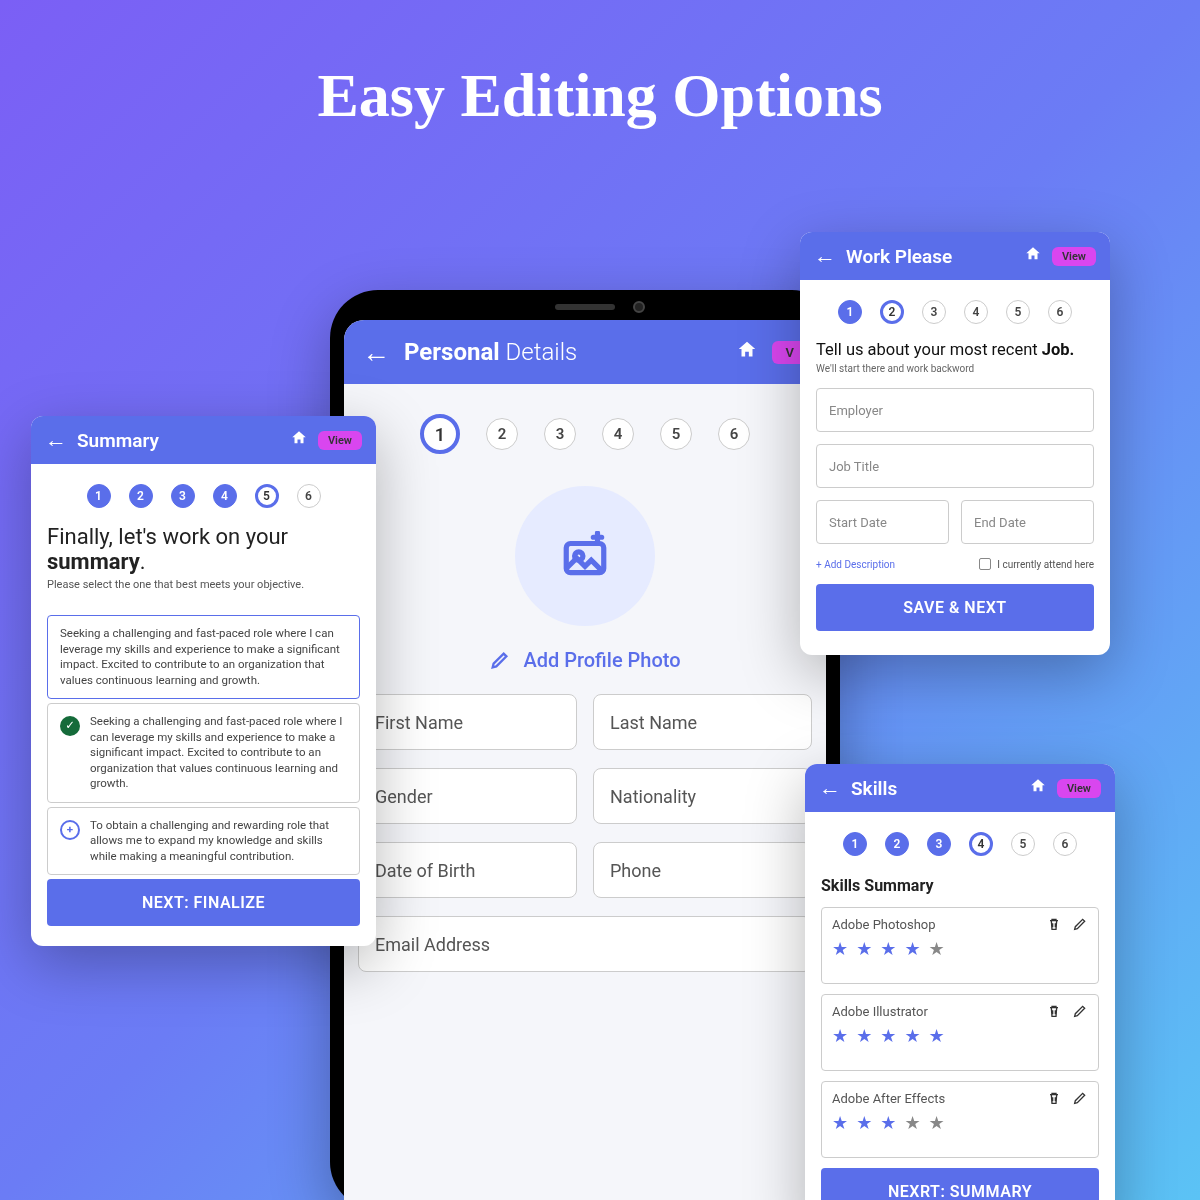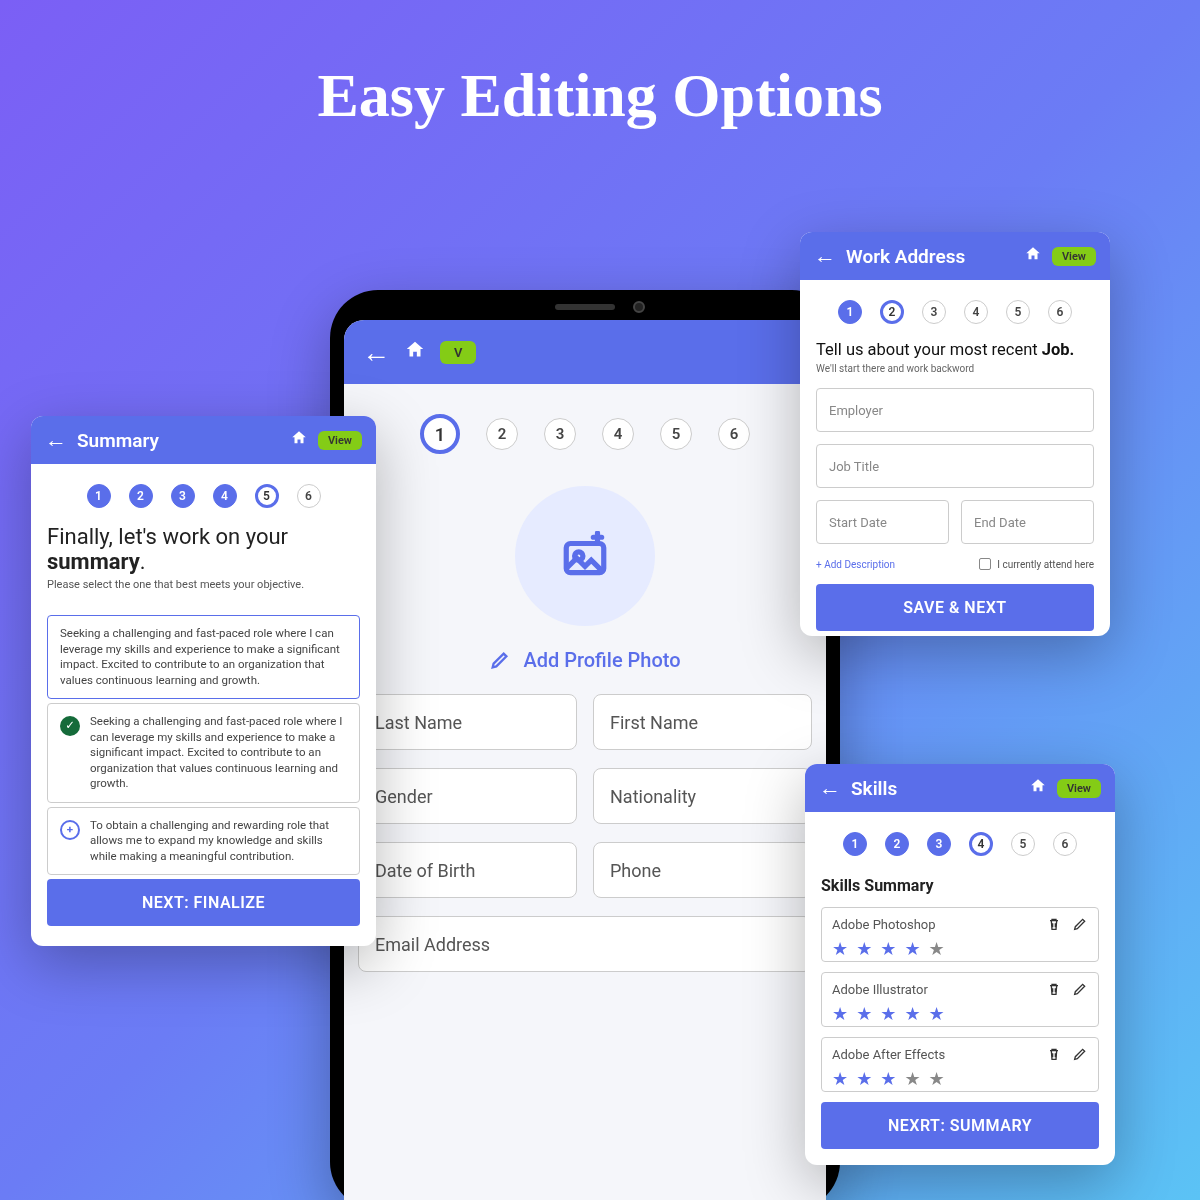--- a/index.html
+++ b/index.html
@@ -59,21 +59,21 @@
     display: flex;
     align-items: center;
     padding: 0 18px;
     gap: 14px;
   }
   .appbar .back { font-size: 28px; cursor: pointer; }
   .appbar .title { font-size: 24px; flex: 1; }
   .appbar .title .light { font-weight: 300; }
   .appbar .home-ico { font-size: 22px; }
   .appbar .viewbtn {
-    background: #84cc16; color: #333; border-radius: 6px;
+    background: #d946ef; color: #333; border-radius: 6px;
     padding: 4px 14px; font-size: 13px; font-weight: 600;
   }
 
   
   .steps {
     display: flex; justify-content: center; align-items: center;
     gap: 26px; padding: 30px 0 24px;
   }
   .steps.small { gap: 18px; padding: 20px 0 16px; }
   .step {
@@ -142,21 +142,21 @@
   .ico-check { background: #156b3a; color: #fff; }
   .ico-plus  { background: #fff; border: 2px solid #5a6eea; color: #5a6eea; font-weight: 700; }
   .big-btn {
     background: #5a6eea; color: #fff; text-align: center;
     padding: 14px; border-radius: 4px; font-size: 16px; font-weight: 600;
     letter-spacing: .5px; margin-top: 4px;
   }
 
   
   .work-card { left: 800px; top: 232px; width: 310px; }
-  .work-content { padding: 0 16px 5px; }
+  .work-content { padding: 0 16px 24px; }
   .work-heading { font-size: 16.5px; color: #111; margin-bottom: 4px; }
   .work-heading b { font-weight: 700; }
   .work-sub { font-size: 10px; color: #666; margin-bottom: 14px; }
   .work-input {
     border: 1px solid #ccc; border-radius: 4px; height: 44px;
     display: flex; align-items: center; padding: 0 12px;
     color: #888; font-size: 13px; margin-bottom: 12px;
   }
   .work-row { display: flex; gap: 12px; }
   .work-row .work-input { flex: 1; }
@@ -164,21 +164,21 @@
   .add-desc { color: #5a6eea; }
   .chk { display: flex; align-items: center; gap: 6px; color: #555; }
   .chk-box { width: 12px; height: 12px; border: 1.5px solid #888; border-radius: 2px; }
 
   
   .skills-card { left: 805px; top: 764px; width: 310px; }
   .skills-content { padding: 0 16px 16px; }
   .skills-heading { font-size: 16px; font-weight: 700; color: #222; margin: 4px 0 12px; }
   .skill {
     border: 1px solid #ccc; border-radius: 4px;
-    padding: 8px 10px 2px; margin-bottom: 10px;
+    padding: 8px 10px 24px; margin-bottom: 10px;
   }
   .skill-top { display: flex; align-items: center; }
   .skill-name { flex: 1; font-size: 13px; color: #555; }
   .skill-actions { display: flex; gap: 10px; }
   .skill-actions svg { width: 16px; height: 16px; stroke: #333; fill: none; stroke-width: 2; }
   .stars { display: flex; gap: 8px; margin-top: 6px; }
   .star { color: #5a6eea; font-size: 18px; }
   .star.empty { color: #888; }
 
   svg.home { width: 22px; height: 22px; fill: #fff; }
@@ -188,20 +188,23 @@
 <body>
 
 <div class="main-title">Easy Editing Options</div>
 
 <div class="phone">
   <div class="phone-speaker"></div>
   <div class="phone-cam"></div>
   <div class="phone-screen">
     <div class="appbar">
       <span class="back">←</span>
+      <span class="title">
+        <b>Personal</b> <span class="light">Details</span>
+      </span>
       <span class="home-ico">
         <svg class="home" viewBox="0 0 24 24">
             <path d="M12 3l9 8h-3v8h-4v-5h-4v5H6v-8H3z"></path>
           </svg>
       </span>
       <span class="viewbtn">V</span>
     </div>
 
     <div class="steps">
       <div class="step active-outline">1</div>
@@ -224,22 +227,22 @@
       <div class="add-photo">
         <svg viewBox="0 0 24 24">
             <path d="M4 20l4-1 11-11-3-3L5 16l-1 4z"></path>
           </svg>
         <span>Add Profile Photo</span>
       </div>
     </div>
 
     <div class="fields">
       <div class="row">
+        <div class="field">First Name</div>
         <div class="field">Last Name</div>
-        <div class="field">First Name</div>
       </div>
       <div class="row">
         <div class="field">Gender</div>
         <div class="field">Nationality</div>
       </div>
       <div class="row">
         <div class="field">Date of Birth</div>
         <div class="field">Phone</div>
       </div>
       <div class="row">
@@ -284,21 +287,21 @@
       <span>To obtain a challenging and rewarding role that allows me to expand my knowledge and skills while making a meaningful contribution.</span>
     </div>
 
     <div class="big-btn">NEXT: FINALIZE</div>
   </div>
 </div>
 
 <div class="card work-card">
   <div class="appbar">
     <span class="back">←</span>
-    <span class="title">Work Address</span>
+    <span class="title">Work Please</span>
     <span class="home-ico"><svg class="home" viewBox="0 0 24 24">
           <path d="M12 3l9 8h-3v8h-4v-5h-4v5H6v-8H3z"></path>
         </svg></span>
     <span class="viewbtn">View</span>
   </div>
   <div class="steps small">
     <div class="step filled">1</div>
     <div class="step active-outline">2</div>
     <div class="step">3</div>
     <div class="step">4</div>

